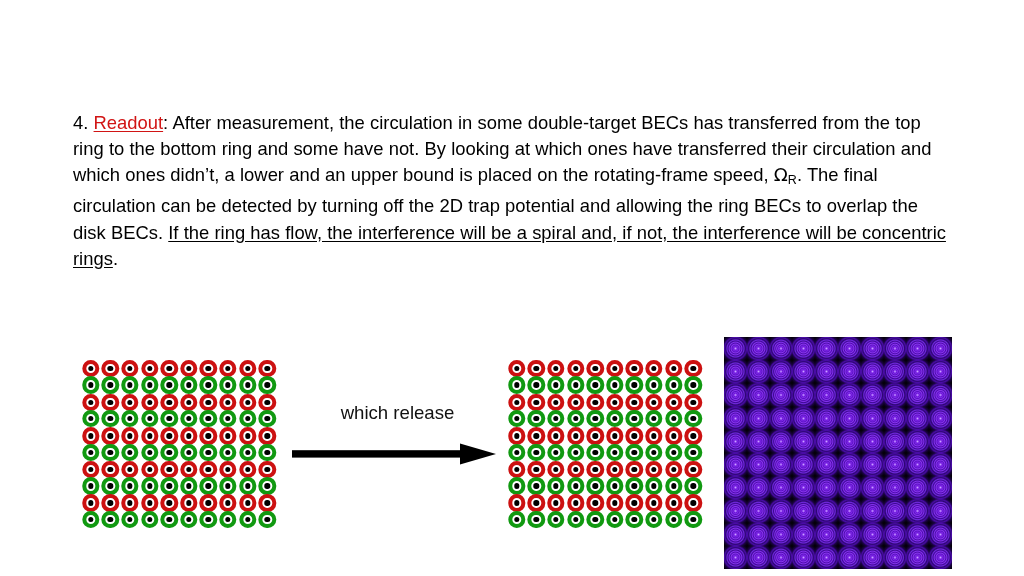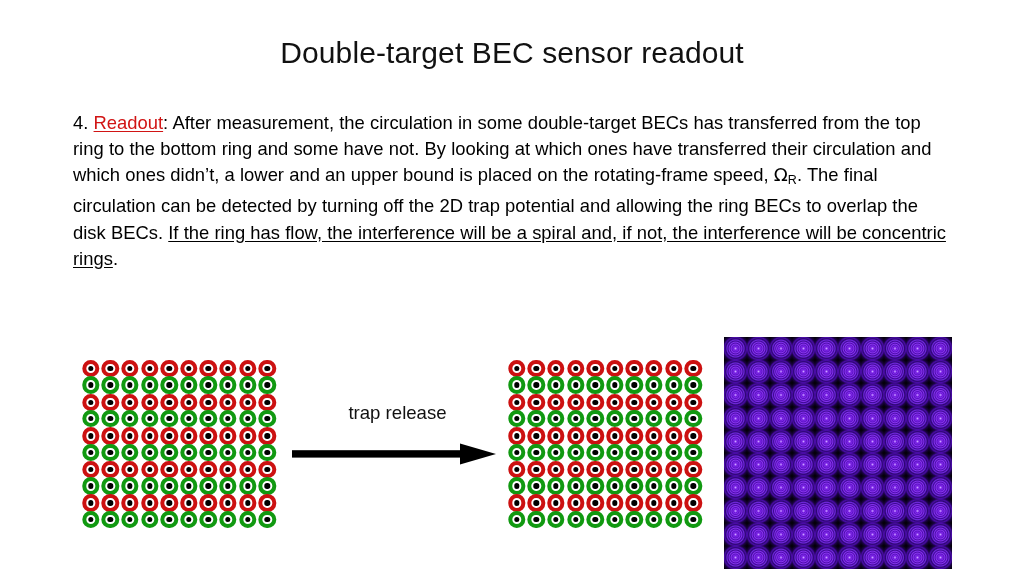--- a/index.html
+++ b/index.html
@@ -130,21 +130,20 @@
         #1b0345 78%,
         #0a0118 90%,
         #000000 100%);
   }
 </style>
 </head>
 <body>
 
 <div class="slide">
 
-  <div class="title">Double-target BEC sensor readout</div>
 
   <div class="body-text">
     <span>4. </span><span class="kw-readout">Readout</span><span>: After measurement, the circulation in some double-target BECs has transferred from the top ring to the bottom ring and some have not.  By looking at which ones have transferred their circulation and which ones didn’t, a lower and an upper bound is placed on the rotating-frame speed, </span><span class="omega">Ω</span><span class="sub">R</span><span>.  The final circulation can be detected by turning off the 2D trap potential and allowing the ring BECs to overlap the disk BECs.  </span><span class="u-black">If the ring has flow, the interference will be a spiral and, if not, the interference will be concentric rings</span><span>.</span>
   </div>
 
   <div class="figure-area">
 
     <div class="ring-array" id="ring-array-left">
         <div class="bec-cell">
           <div class="ring top red" style="border-color: rgb(204, 17, 17);">
@@ -541,21 +540,21 @@
         <div class="bec-cell">
           <div class="ring top red" style="border-color: rgb(204, 17, 17);">
             <div class="core" style="background: rgb(0, 0, 0);"></div>
           </div>
           <div class="ring bot green" style="border-color: rgb(17, 153, 17);">
             <div class="core" style="background: rgb(0, 0, 0);"></div>
           </div>
         </div>
       </div>
 
-    <div class="arrow-label">trap release</div>
+    <div class="arrow-label">which release</div>
 
     <div class="arrow">
       <svg width="204" height="22" viewBox="0 0 204 22" aria-hidden="true">
         <rect x="0" y="7.2" width="176" height="7.4" fill="#000000"></rect>
         <polygon points="168,0.5 204,11 168,21.5" fill="#000000"></polygon>
       </svg>
     </div>
 
     <div class="ring-array" id="ring-array-right">
         <div class="bec-cell">

